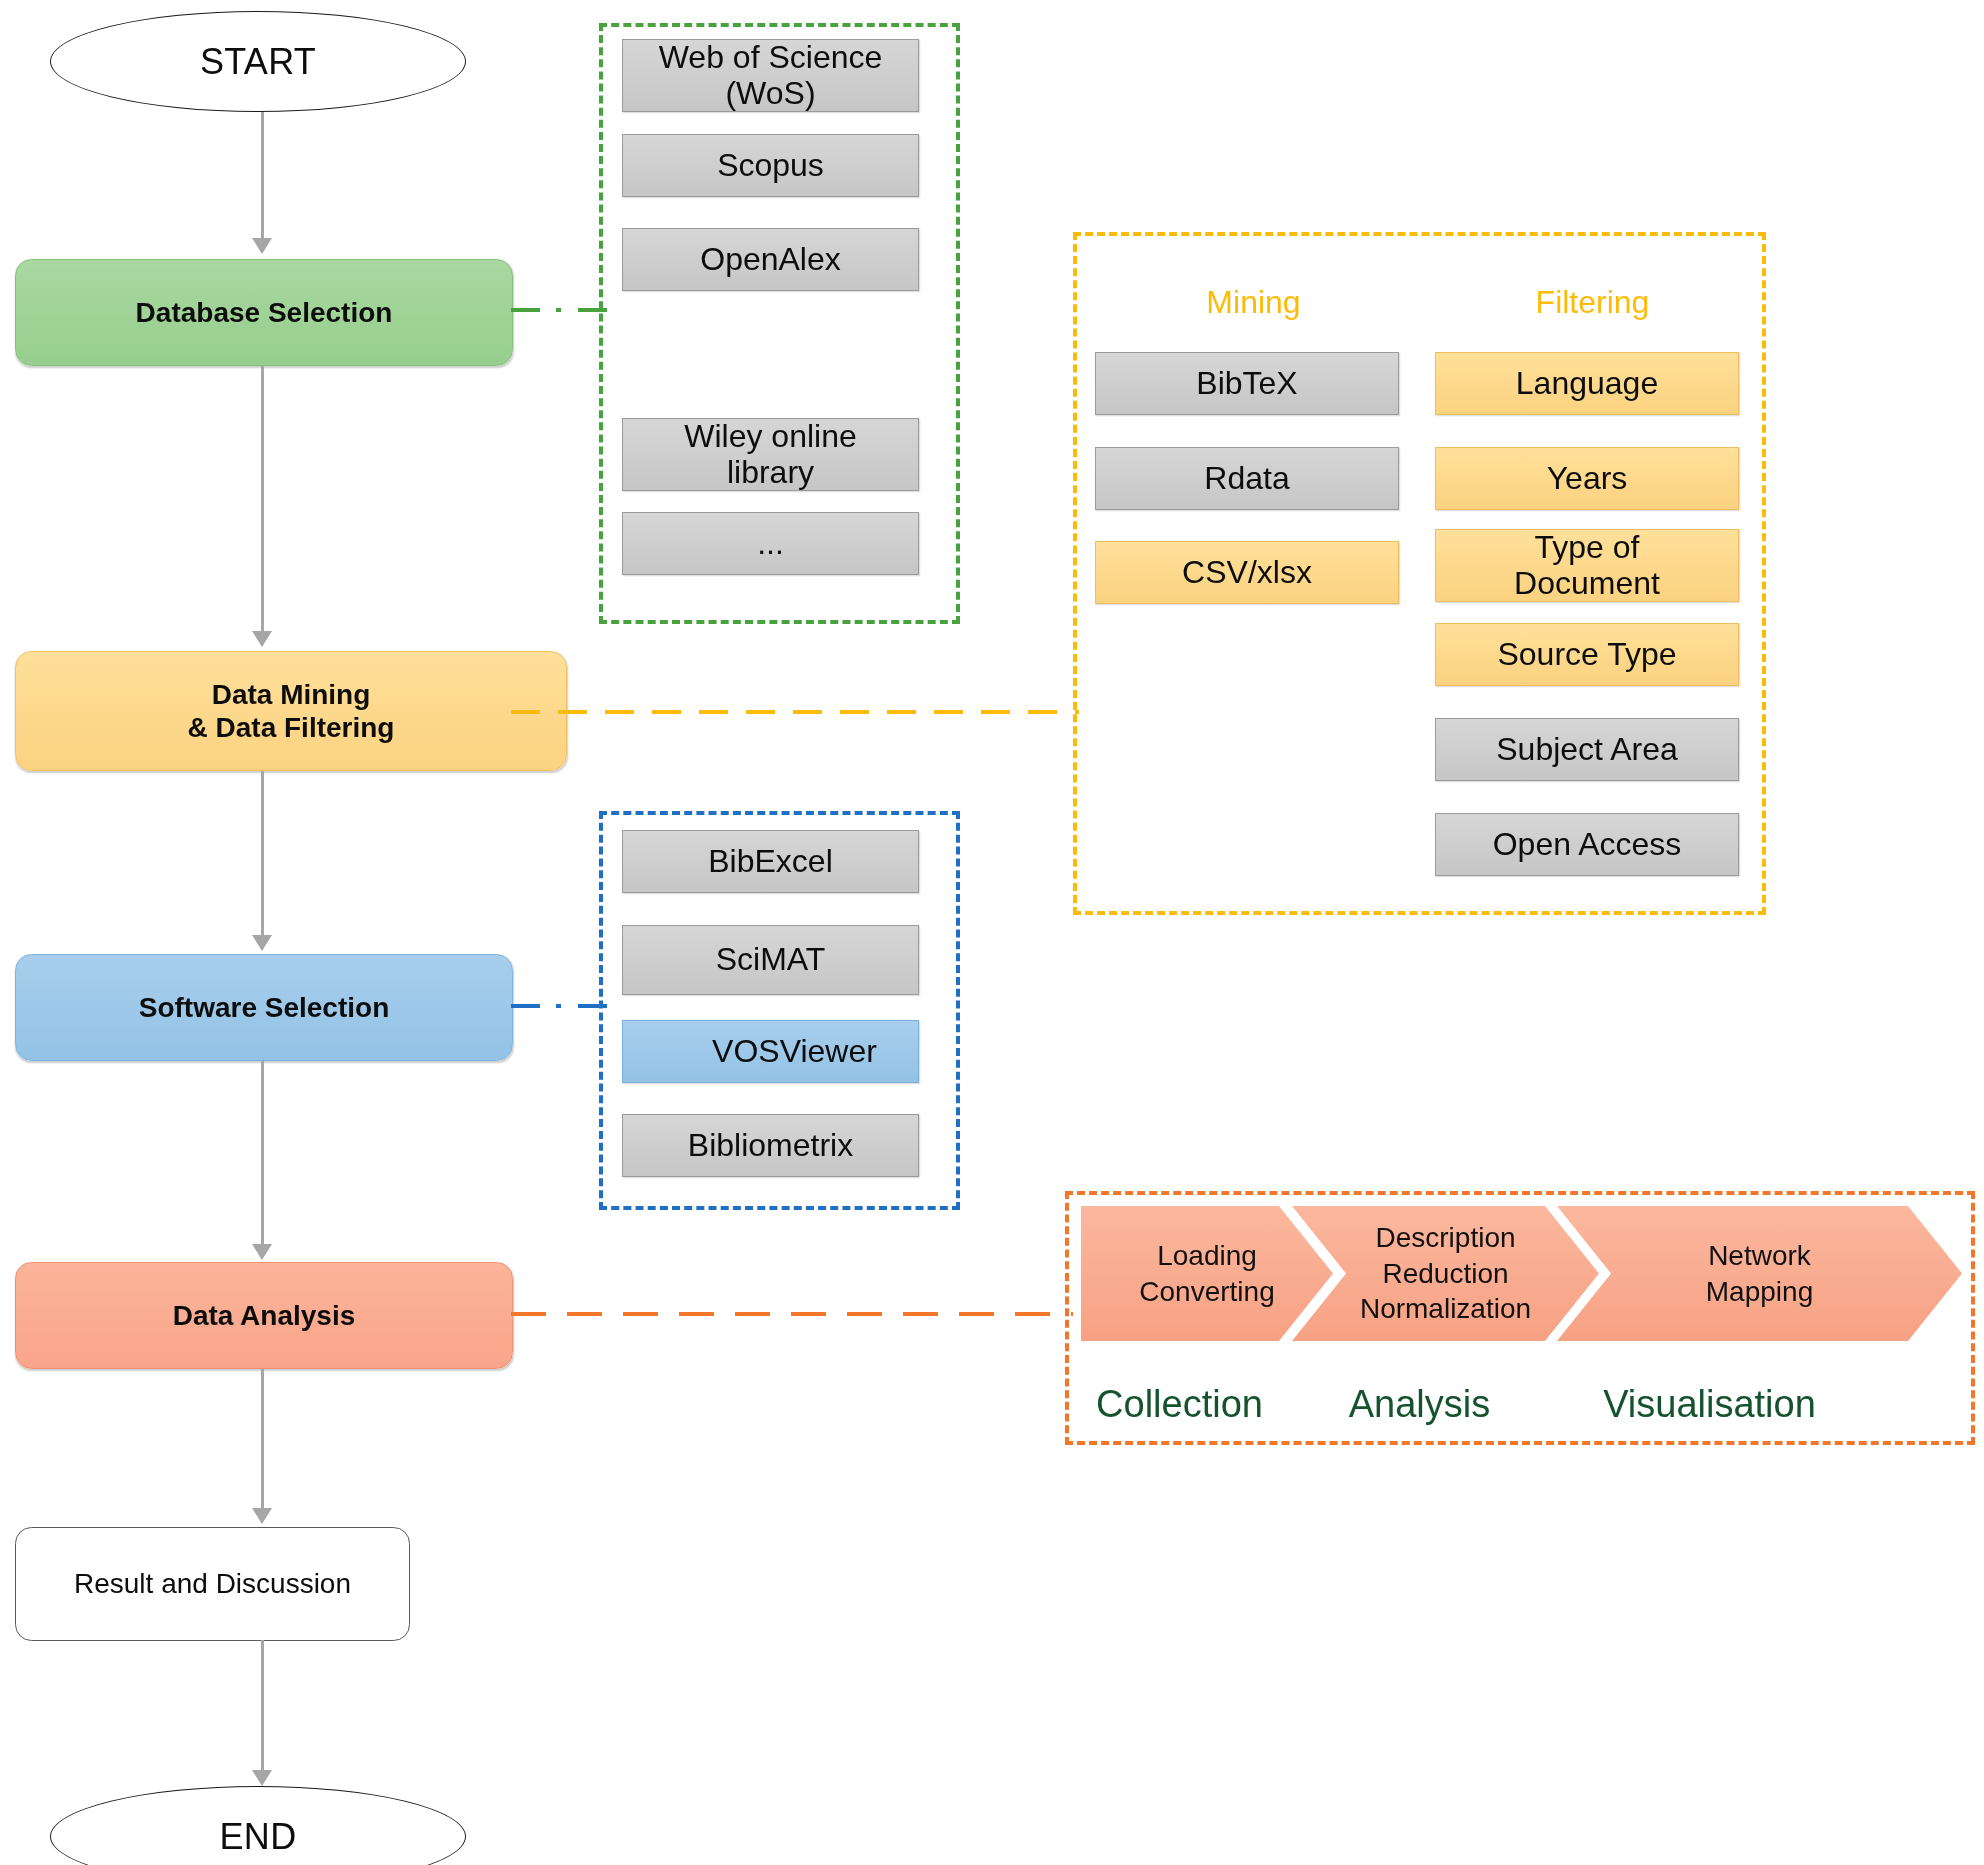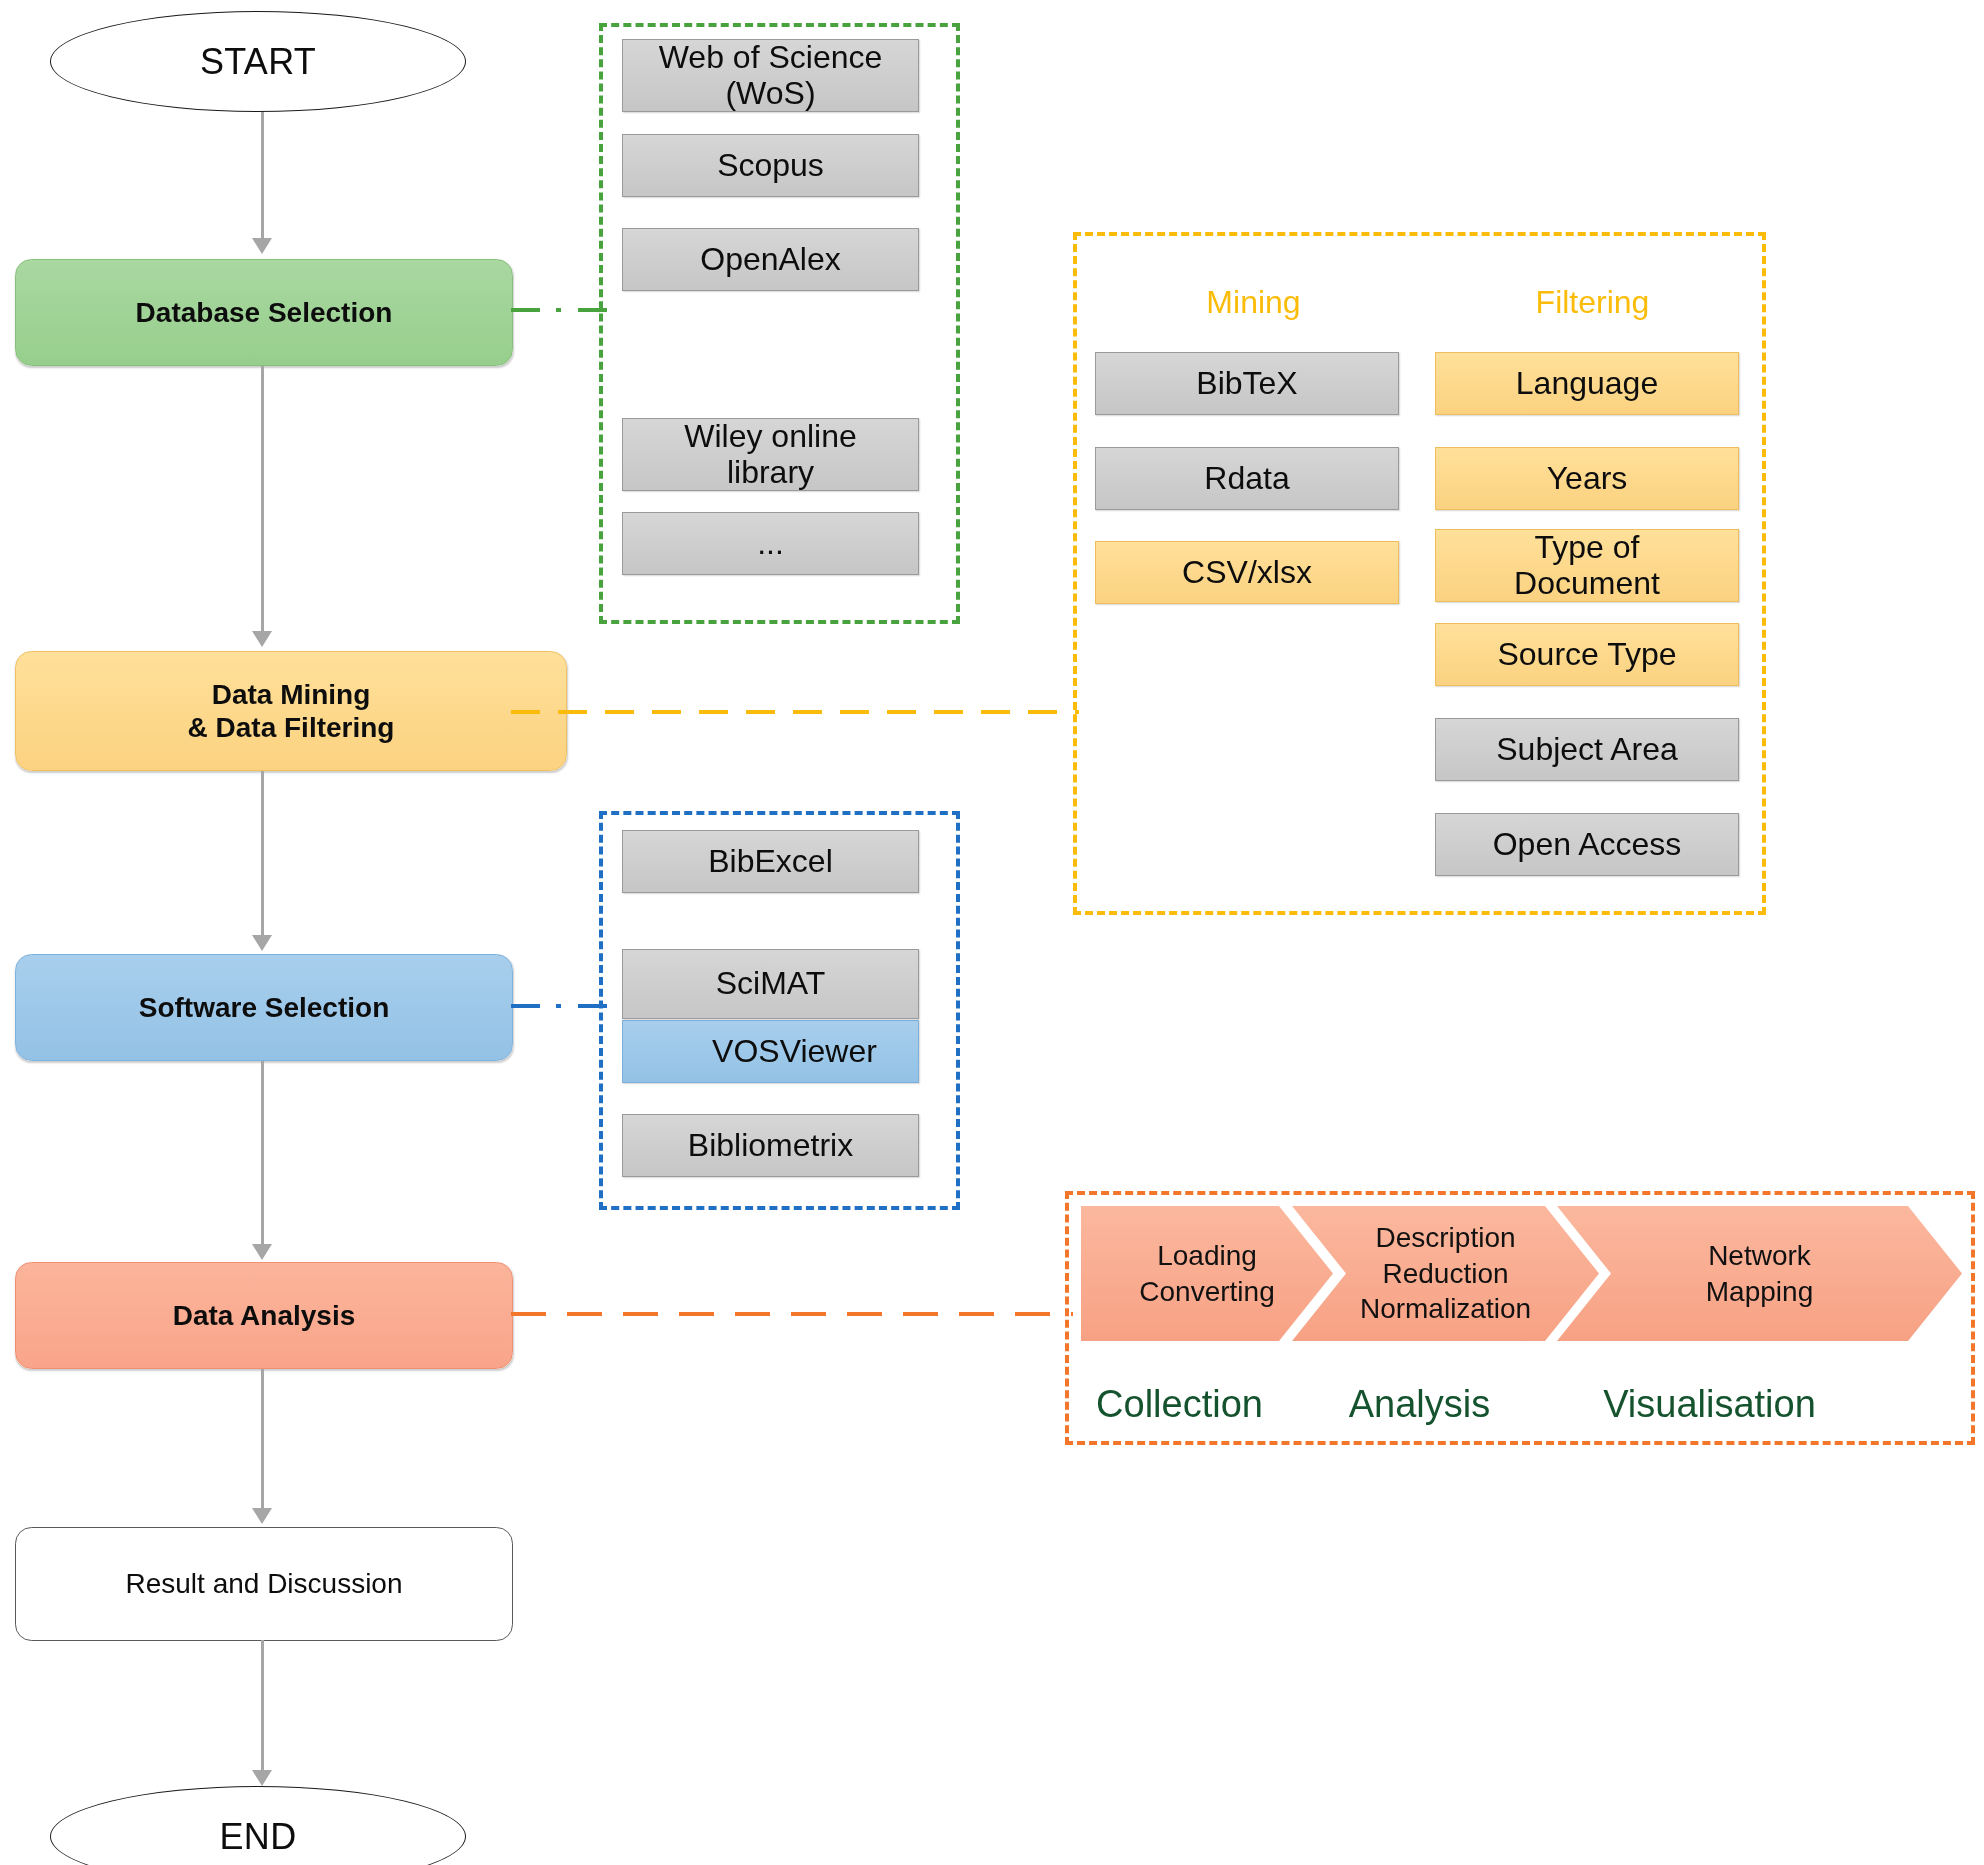--- a/index.html
+++ b/index.html
@@ -149,21 +149,21 @@
   <div class="abs vline" style="left:261px; top:1061px; width:3.2px; height:189px;"></div>
   <div class="abs vhead" style="left:252px; top:1244px;"></div>
 
   <div class="abs stage stage-orange" style="left:15px; top:1262px; width:498px; height:107px; font-weight:bold;">
     <span>Data Analysis</span>
   </div>
 
   <div class="abs vline" style="left:261px; top:1369px; width:3.2px; height:145px;"></div>
   <div class="abs vhead" style="left:252px; top:1508px;"></div>
 
-  <div class="abs stage stage-plain" style="left:15px; top:1527px; width:498px; height:114px;">
+  <div class="abs stage stage-plain" style="left:15px; top:1527px; width:395px; height:114px;">
     <span>Result and Discussion</span>
   </div>
 
   <div class="abs vline" style="left:261px; top:1640px; width:3.2px; height:136px;"></div>
   <div class="abs vhead" style="left:252px; top:1770px;"></div>
 
   <div class="abs terminator" style="left:50px; top:1786px; width:416px; height:101px;">
     <span>END</span>
   </div>
 
@@ -229,21 +229,21 @@
   </div>
   <div class="abs chip chip-grey" style="left:1435px; top:813px; width:304px; height:63px;">
     <span>Open Access</span>
   </div>
 
   <div class="abs frame frame-blue" style="left:599px; top:811px; width:361px; height:399px;"></div>
 
   <div class="abs chip chip-grey" style="left:622px; top:830px; width:297px; height:63px;">
     <span>BibExcel</span>
   </div>
-  <div class="abs chip chip-grey" style="left:622px; top:925px; width:297px; height:70px;margin-top:24px;">
+  <div class="abs chip chip-grey" style="left:622px; top:925px; width:297px; height:70px;">
     <span>SciMAT</span>
   </div>
   <div class="abs chip chip-blue" style="left:622px; top:1020px; width:297px; height:63px;">
     <span>VOSViewer</span>
   </div>
   <div class="abs chip chip-grey" style="left:622px; top:1114px; width:297px; height:63px;">
     <span>Bibliometrix</span>
   </div>
 
   <div class="abs frame frame-orange" style="left:1065px; top:1191px; width:910px; height:254px;"></div>

